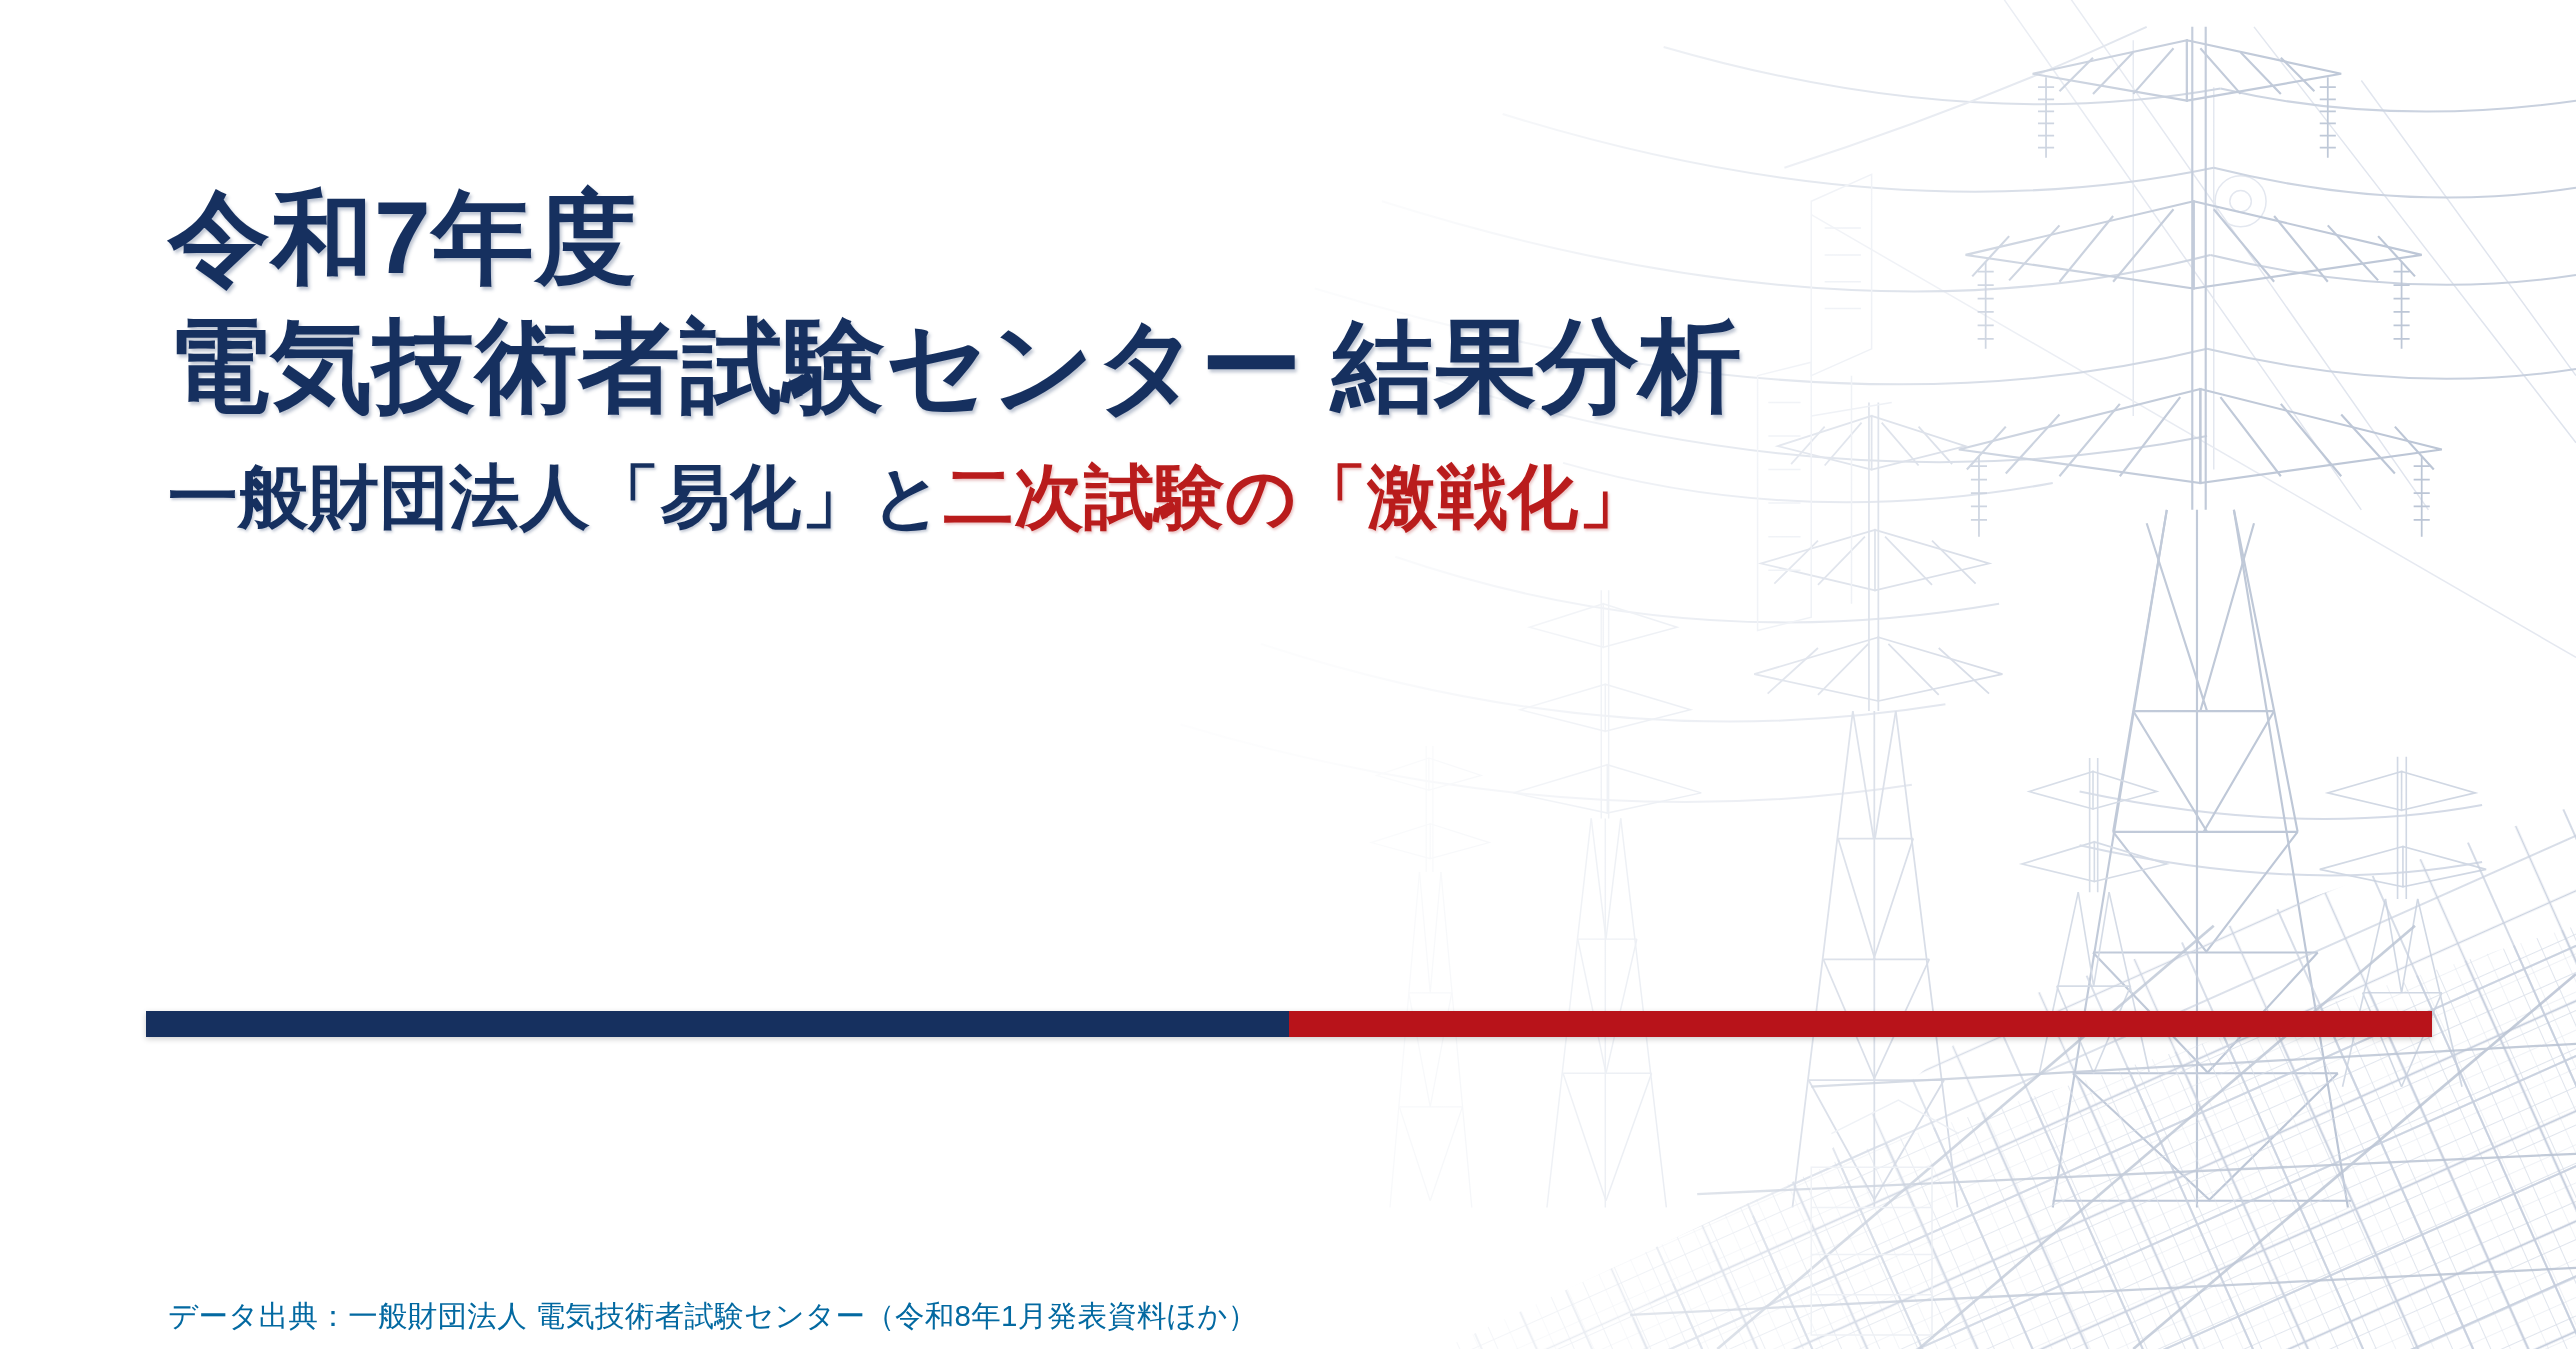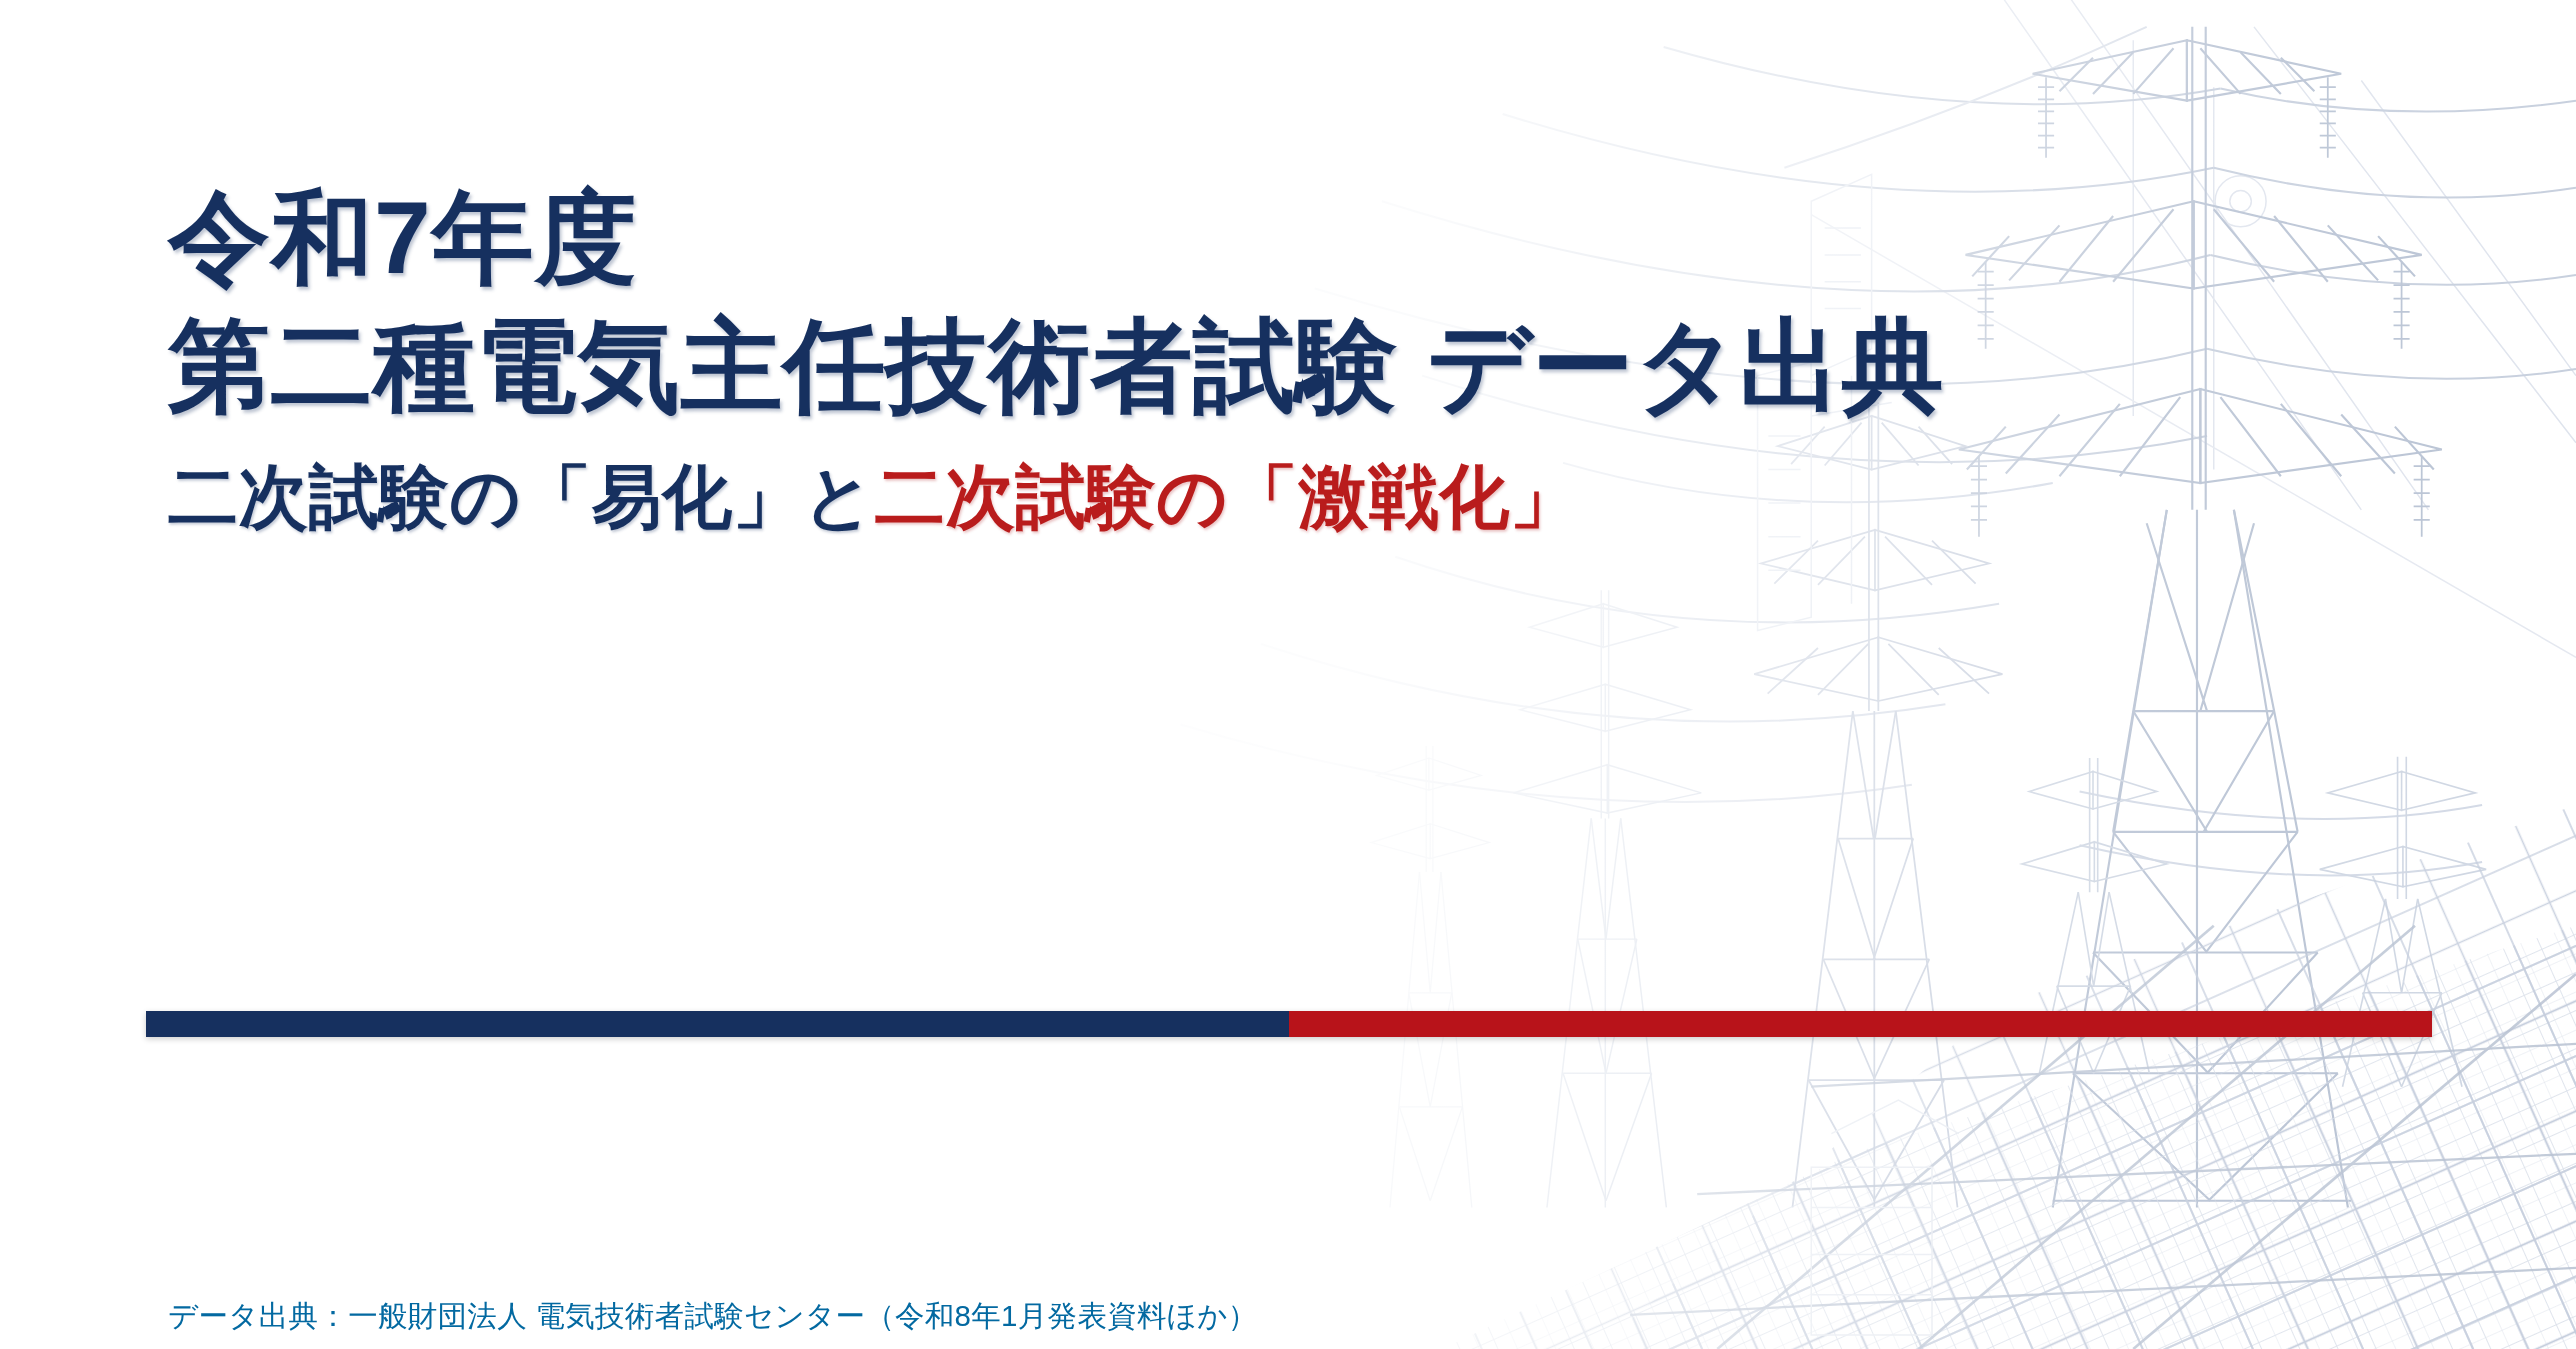--- a/index.html
+++ b/index.html
@@ -295,24 +295,24 @@
       <path d="M2730 1690 L2830 1640 L2920 1690"></path>
     </g>
   </svg>
 
   <div id="bg-fade"></div>
 
   <div id="content">
 
     <div class="kicker">令和7年度</div>
 
-    <div class="maintitle">第二種電気主任技術者試験 データ出典</div>
+    <div class="maintitle">電気技術者試験センター 結果分析</div>
 
     <div class="subline first">
-      <span>二次試験の「易化」と</span><span class="accent-red">二次試験の「激戦化」</span>
+      <span>一般財団法人「易化」と</span><span class="accent-red">二次試験の「激戦化」</span>
     </div>
 
   </div>
 
   <div id="divider">
     <div id="divider-left" style="width: 50%; background: rgb(22, 48, 95);"></div>
     <div id="divider-right" style="width: 50%; background: rgb(184, 19, 26);"></div>
   </div>
 
   <div id="source-note">データ出典：一般財団法人 電気技術者試験センター（令和8年1月発表資料ほか）</div>

